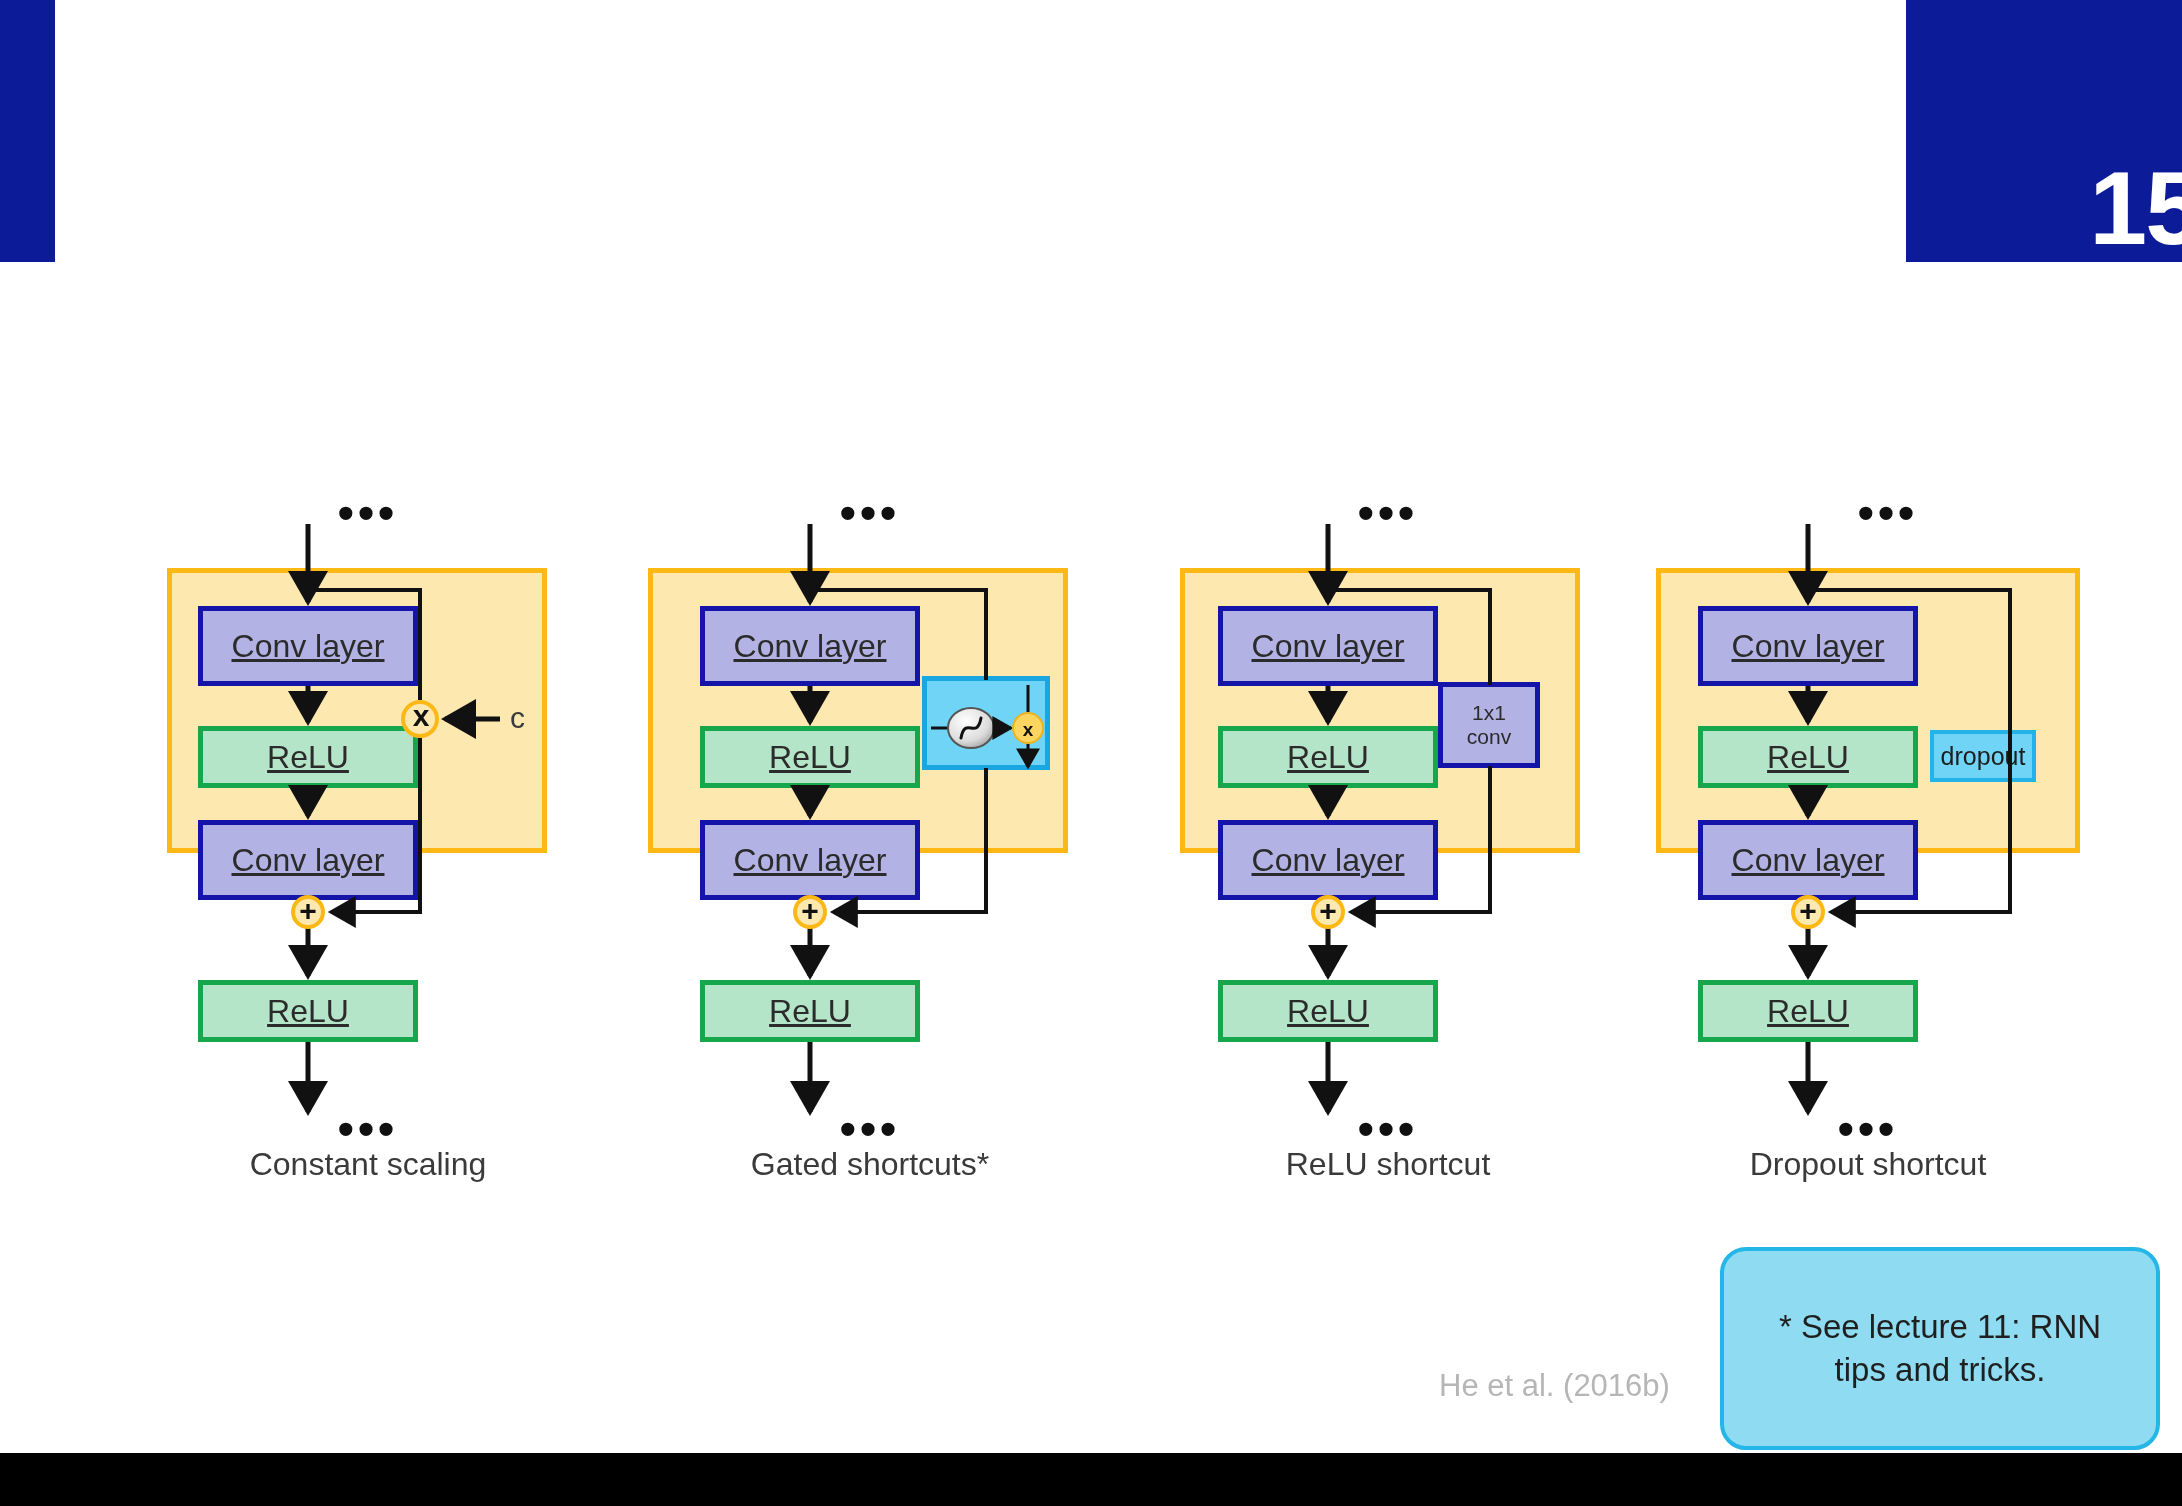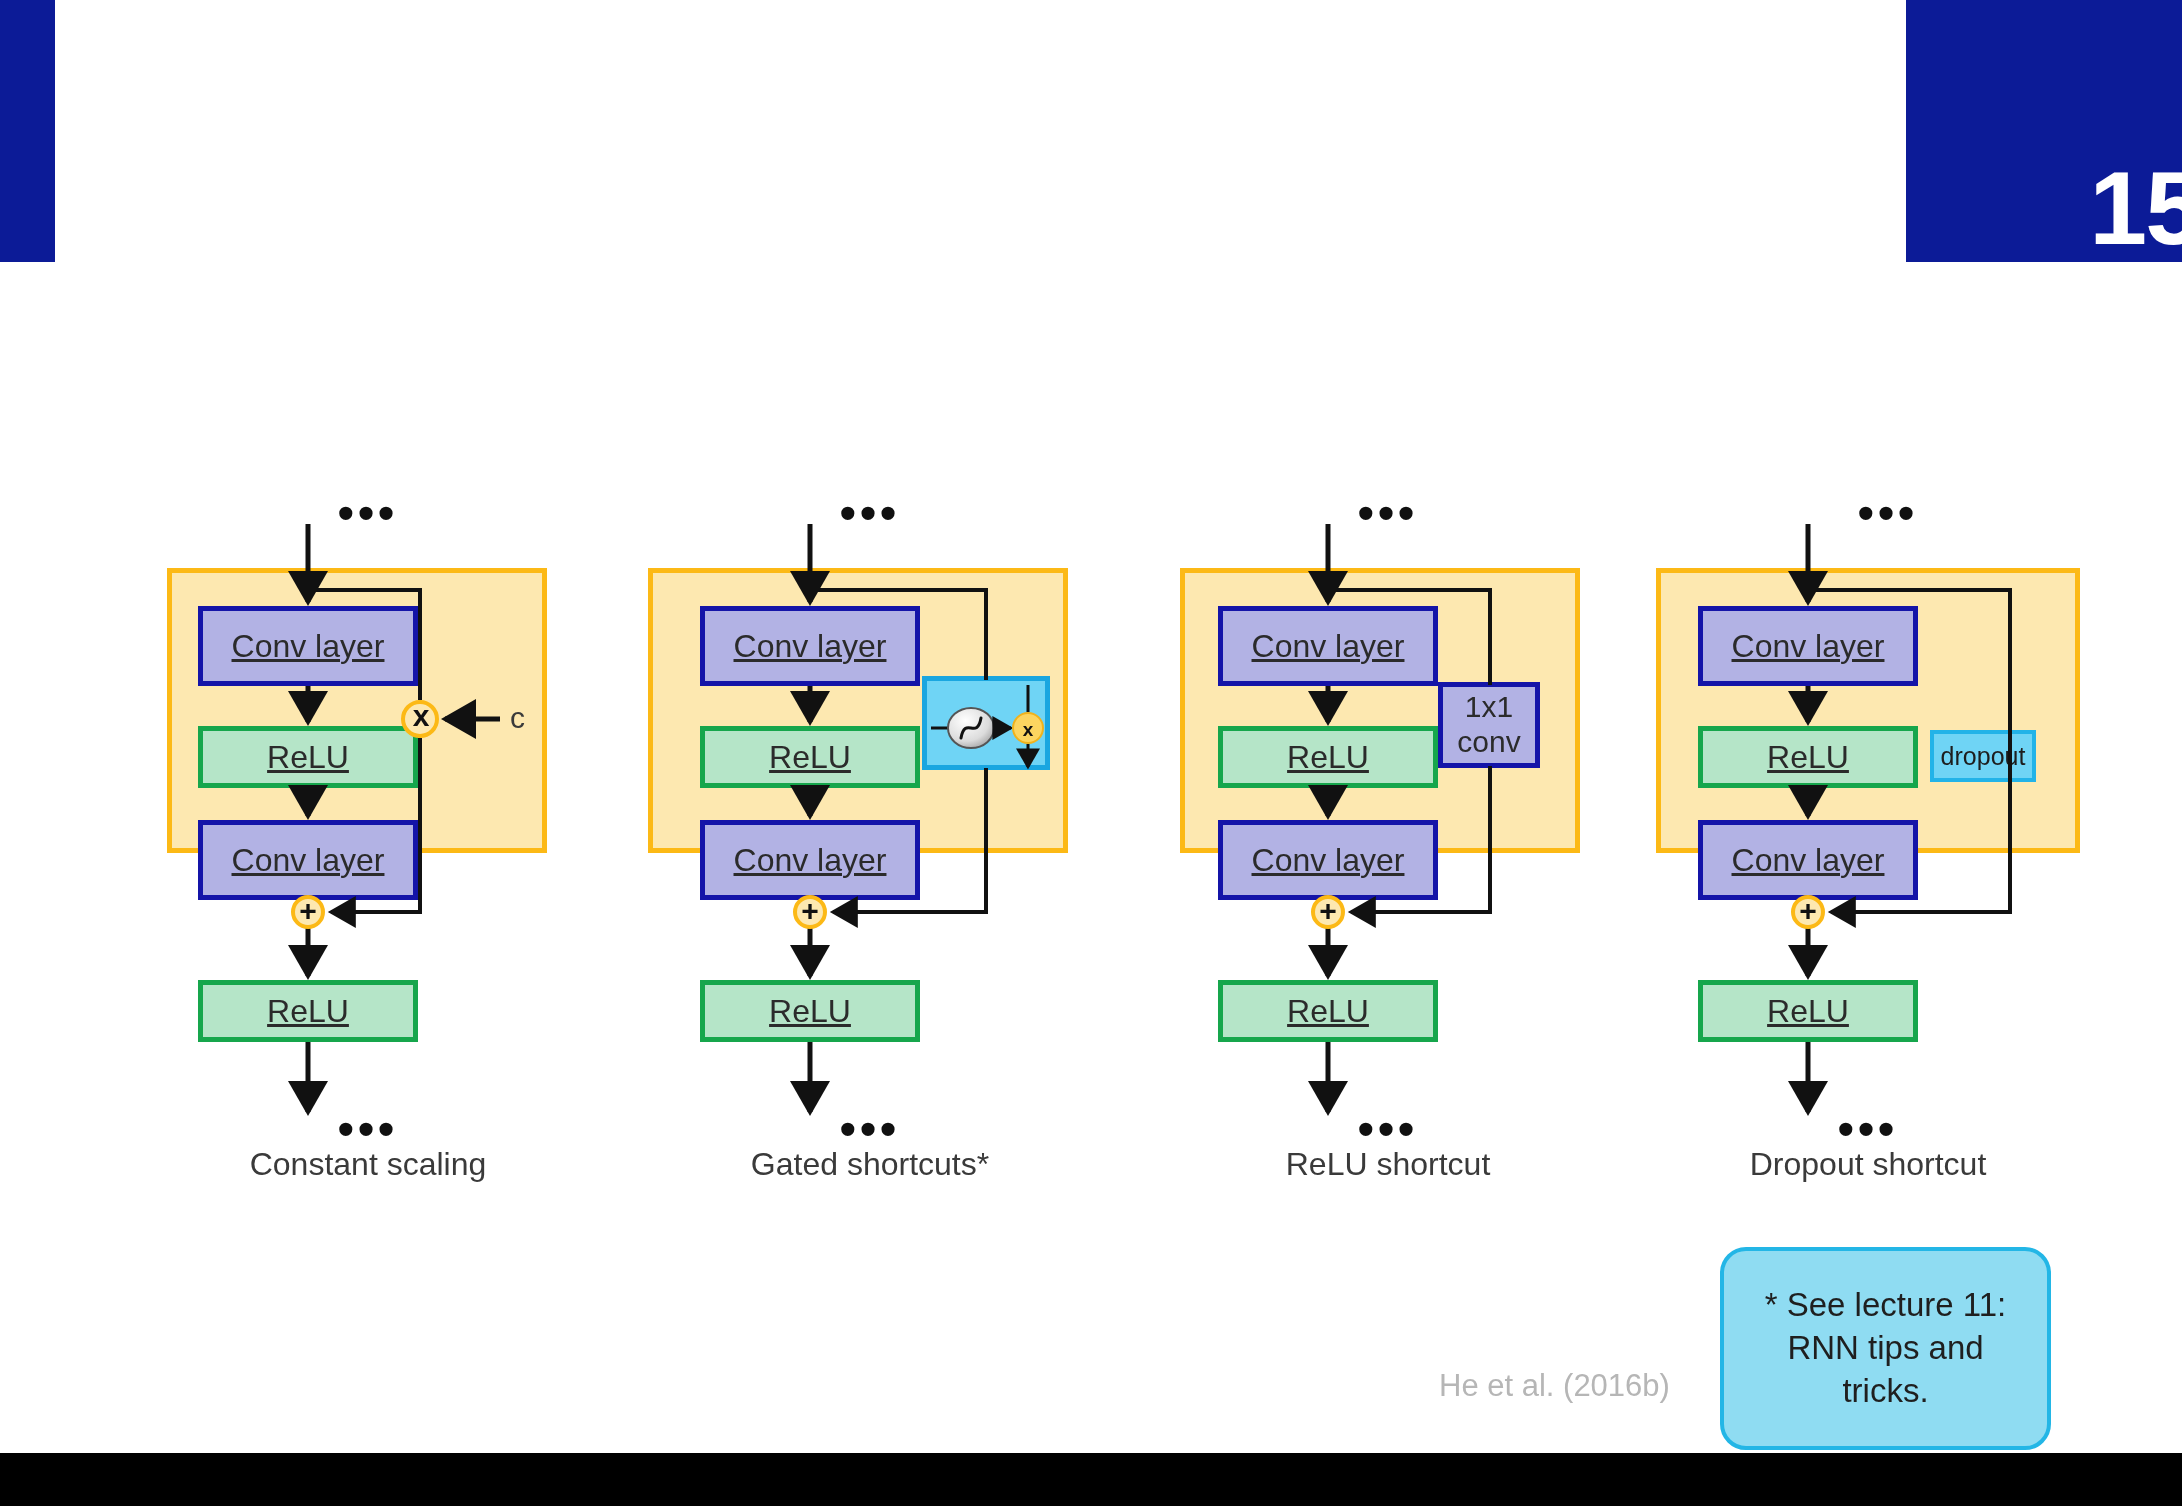--- a/index.html
+++ b/index.html
@@ -76,41 +76,41 @@
   .blk-relu{background:#b5e5c8;border:5px solid #16a64c;}
 
   
   .wires{position:absolute;left:0;top:0;width:500px;height:700px;overflow:visible;}
 
   
   .small-conv{
     position:absolute;box-sizing:border-box;
     background:#b2b2e4;border:5px solid #1414a8;
     display:flex;flex-direction:column;align-items:center;justify-content:center;
-    font-size:30px;color:#2b2b2b;line-height:1.16;
+    font-size:21px;color:#2b2b2b;line-height:1.16;
   }
   
   .dropout-box{
     position:absolute;box-sizing:border-box;
     background:#6fd4f5;border:4px solid #22b3e8;
     display:flex;align-items:center;justify-content:center;
     font-size:25px;color:#1d1d1d;
   }
   
   .gate-panel{
     position:absolute;box-sizing:border-box;
     background:#6fd4f5;border:5px solid #1aa6e0;
   }
   .c-label{
     position:absolute;color:#3a3a3a;font-size:30px;
   }
 
   
   .callout{
-    position:absolute;left:1720px;top:1247px;width:331px;height:203px;
+    position:absolute;left:1720px;top:1247px;width:440px;height:203px;
     background:#8fdcf2;border:4px solid #23b6e6;border-radius:26px;
     box-sizing:border-box;
     display:flex;align-items:center;justify-content:center;text-align:center;
     color:#1f1f1f;font-size:33px;line-height:1.30;padding:0 26px;
   }
   .citation{
     position:absolute;left:1439px;top:1368px;width:260px;
     color:#b6b6b6;font-size:31px;text-align:left;
   }
 </style>

